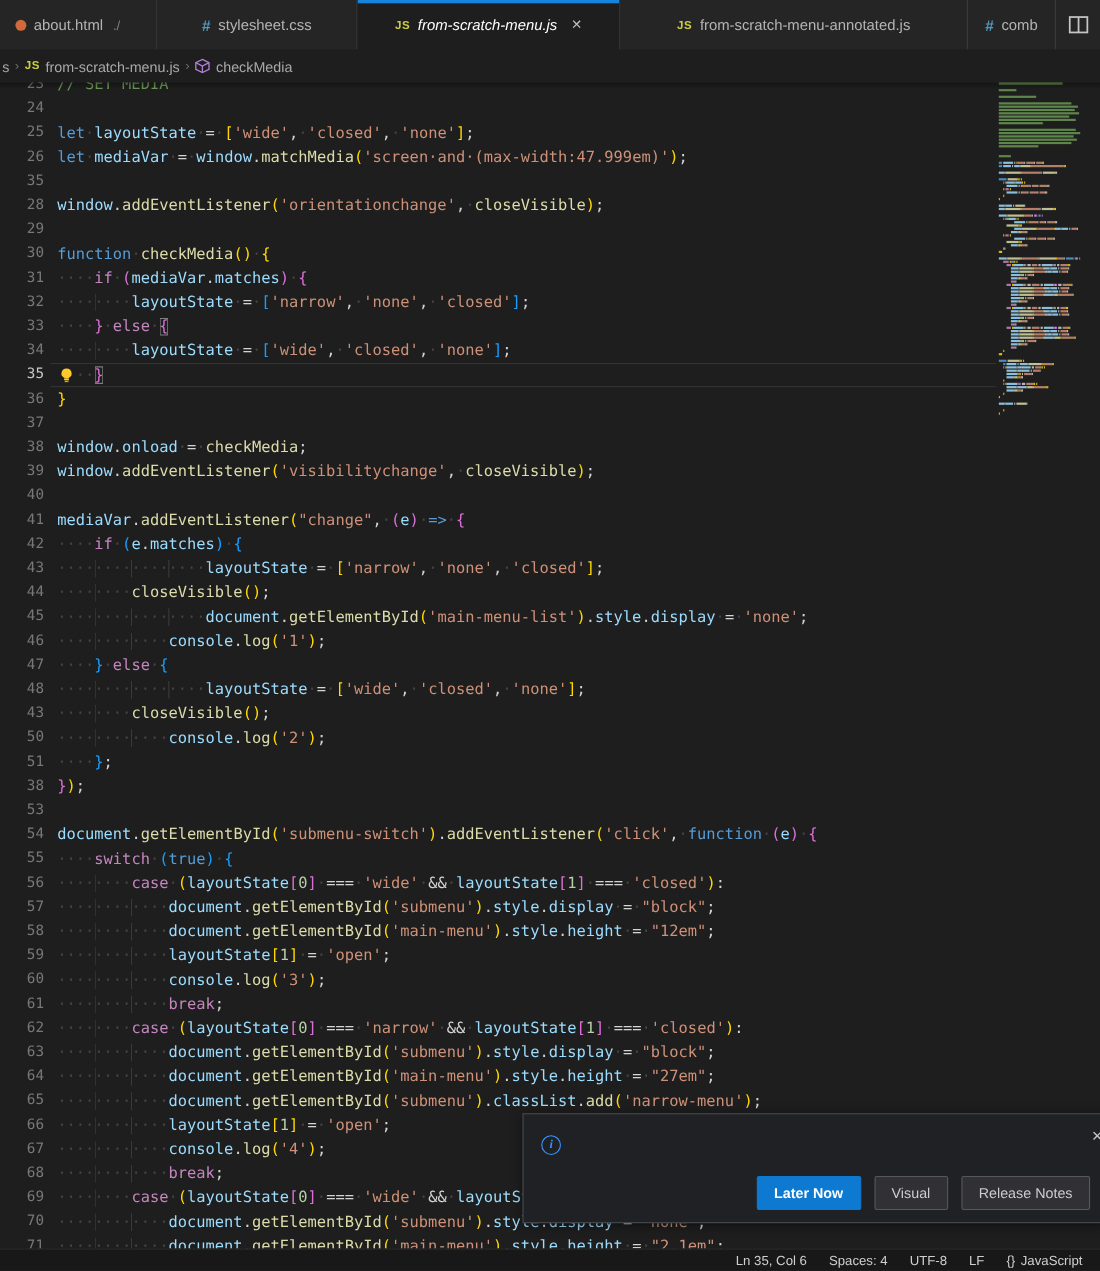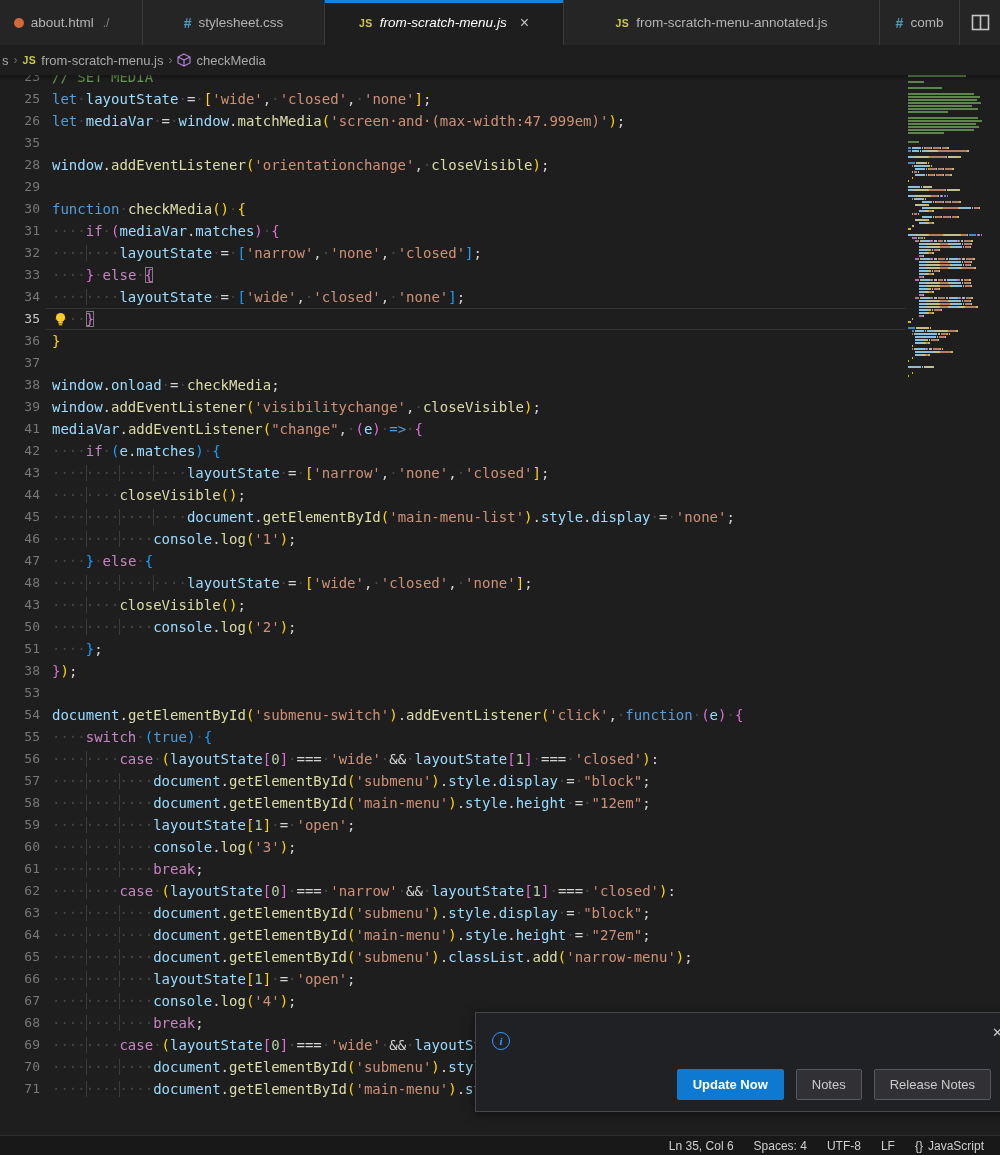--- a/index.html
+++ b/index.html
@@ -119,39 +119,41 @@
             <path d="M1 4 L7 7 L13 4 M7 7 V13" fill="none" stroke="#B180D7" stroke-width="1.2"></path>
           </svg>
         </span>
         <span>checkMedia</span>
       </span>
     </div>
 
   <div class="editor">
     <div class="code">
         <div class="line"><span class="gut">23</span><span class="ltext"><span style="color: rgb(106, 153, 85);">// SET MEDIA</span></span></div>
+        <div class="line"><span class="gut">24</span><span class="ltext">&nbsp;</span></div>
         <div class="line"><span class="gut">25</span><span class="ltext"><span style="color: rgb(86, 156, 214);">let</span><span style="color: rgb(69, 69, 69);">·</span><span style="color: rgb(156, 220, 254);">layoutState</span><span style="color: rgb(69, 69, 69);">·</span><span style="color: rgb(212, 212, 212);">=</span><span style="color: rgb(69, 69, 69);">·</span><span style="color: rgb(255, 215, 0);">[</span><span style="color: rgb(206, 145, 120);">'wide'</span><span style="color: rgb(212, 212, 212);">,</span><span style="color: rgb(69, 69, 69);">·</span><span style="color: rgb(206, 145, 120);">'closed'</span><span style="color: rgb(212, 212, 212);">,</span><span style="color: rgb(69, 69, 69);">·</span><span style="color: rgb(206, 145, 120);">'none'</span><span style="color: rgb(255, 215, 0);">]</span><span style="color: rgb(212, 212, 212);">;</span></span></div>
         <div class="line"><span class="gut">26</span><span class="ltext"><span style="color: rgb(86, 156, 214);">let</span><span style="color: rgb(69, 69, 69);">·</span><span style="color: rgb(156, 220, 254);">mediaVar</span><span style="color: rgb(69, 69, 69);">·</span><span style="color: rgb(212, 212, 212);">=</span><span style="color: rgb(69, 69, 69);">·</span><span style="color: rgb(156, 220, 254);">window</span><span style="color: rgb(212, 212, 212);">.</span><span style="color: rgb(220, 220, 170);">matchMedia</span><span style="color: rgb(255, 215, 0);">(</span><span style="color: rgb(206, 145, 120);">'screen·and·(max-width:47.999em)'</span><span style="color: rgb(255, 215, 0);">)</span><span style="color: rgb(212, 212, 212);">;</span></span></div>
         <div class="line"><span class="gut">35</span><span class="ltext">&nbsp;</span></div>
         <div class="line"><span class="gut">28</span><span class="ltext"><span style="color: rgb(156, 220, 254);">window</span><span style="color: rgb(212, 212, 212);">.</span><span style="color: rgb(220, 220, 170);">addEventListener</span><span style="color: rgb(255, 215, 0);">(</span><span style="color: rgb(206, 145, 120);">'orientationchange'</span><span style="color: rgb(212, 212, 212);">,</span><span style="color: rgb(69, 69, 69);">·</span><span style="color: rgb(220, 220, 170);">closeVisible</span><span style="color: rgb(255, 215, 0);">)</span><span style="color: rgb(212, 212, 212);">;</span></span></div>
         <div class="line"><span class="gut">29</span><span class="ltext">&nbsp;</span></div>
         <div class="line"><span class="gut">30</span><span class="ltext"><span style="color: rgb(86, 156, 214);">function</span><span style="color: rgb(69, 69, 69);">·</span><span style="color: rgb(220, 220, 170);">checkMedia</span><span style="color: rgb(255, 215, 0);">(</span><span style="color: rgb(255, 215, 0);">)</span><span style="color: rgb(69, 69, 69);">·</span><span style="color: rgb(255, 215, 0);">{</span></span></div>
         <div class="line"><span class="gut">31</span><span class="ltext"><span style="color: rgb(69, 69, 69);">····</span><span style="color: rgb(197, 134, 192);">if</span><span style="color: rgb(69, 69, 69);">·</span><span style="color: rgb(218, 112, 214);">(</span><span style="color: rgb(156, 220, 254);">mediaVar</span><span style="color: rgb(212, 212, 212);">.</span><span style="color: rgb(156, 220, 254);">matches</span><span style="color: rgb(218, 112, 214);">)</span><span style="color: rgb(69, 69, 69);">·</span><span style="color: rgb(218, 112, 214);">{</span></span></div>
         <div class="line"><span class="gut">32</span><span class="ltext"><span style="color: rgb(69, 69, 69);">····</span><span class="ig" style="color: rgb(69, 69, 69);">····</span><span style="color: rgb(156, 220, 254);">layoutState</span><span style="color: rgb(69, 69, 69);">·</span><span style="color: rgb(212, 212, 212);">=</span><span style="color: rgb(69, 69, 69);">·</span><span style="color: rgb(23, 159, 255);">[</span><span style="color: rgb(206, 145, 120);">'narrow'</span><span style="color: rgb(212, 212, 212);">,</span><span style="color: rgb(69, 69, 69);">·</span><span style="color: rgb(206, 145, 120);">'none'</span><span style="color: rgb(212, 212, 212);">,</span><span style="color: rgb(69, 69, 69);">·</span><span style="color: rgb(206, 145, 120);">'closed'</span><span style="color: rgb(23, 159, 255);">]</span><span style="color: rgb(212, 212, 212);">;</span></span></div>
         <div class="line"><span class="gut">33</span><span class="ltext"><span style="color: rgb(69, 69, 69);">····</span><span style="color: rgb(218, 112, 214);">}</span><span style="color: rgb(69, 69, 69);">·</span><span style="color: rgb(197, 134, 192);">else</span><span style="color: rgb(69, 69, 69);">·</span><span class="bm" style="color: rgb(218, 112, 214);">{</span></span></div>
         <div class="line"><span class="gut">34</span><span class="ltext"><span style="color: rgb(69, 69, 69);">····</span><span class="ig" style="color: rgb(69, 69, 69);">····</span><span style="color: rgb(156, 220, 254);">layoutState</span><span style="color: rgb(69, 69, 69);">·</span><span style="color: rgb(212, 212, 212);">=</span><span style="color: rgb(69, 69, 69);">·</span><span style="color: rgb(23, 159, 255);">[</span><span style="color: rgb(206, 145, 120);">'wide'</span><span style="color: rgb(212, 212, 212);">,</span><span style="color: rgb(69, 69, 69);">·</span><span style="color: rgb(206, 145, 120);">'closed'</span><span style="color: rgb(212, 212, 212);">,</span><span style="color: rgb(69, 69, 69);">·</span><span style="color: rgb(206, 145, 120);">'none'</span><span style="color: rgb(23, 159, 255);">]</span><span style="color: rgb(212, 212, 212);">;</span></span></div>
         <div class="line"><span class="gut cur">35</span><span class="hl"></span><span class="ltext"><span style="color: rgb(69, 69, 69);">····</span><span class="bm" style="color: rgb(218, 112, 214);">}</span></span><span class="bulb"><svg width="13" height="15" viewBox="0 0 13 15">
               <circle cx="6.5" cy="5.5" r="4.6" fill="#ffca28"></circle>
               <rect x="4.3" y="10" width="4.4" height="1.6" fill="#ffca28"></rect>
               <rect x="4.8" y="12" width="3.4" height="1.4" fill="#e0a800"></rect>
             </svg></span></div>
         <div class="line"><span class="gut">36</span><span class="ltext"><span style="color: rgb(255, 215, 0);">}</span></span></div>
         <div class="line"><span class="gut">37</span><span class="ltext">&nbsp;</span></div>
         <div class="line"><span class="gut">38</span><span class="ltext"><span style="color: rgb(156, 220, 254);">window</span><span style="color: rgb(212, 212, 212);">.</span><span style="color: rgb(156, 220, 254);">onload</span><span style="color: rgb(69, 69, 69);">·</span><span style="color: rgb(212, 212, 212);">=</span><span style="color: rgb(69, 69, 69);">·</span><span style="color: rgb(220, 220, 170);">checkMedia</span><span style="color: rgb(212, 212, 212);">;</span></span></div>
         <div class="line"><span class="gut">39</span><span class="ltext"><span style="color: rgb(156, 220, 254);">window</span><span style="color: rgb(212, 212, 212);">.</span><span style="color: rgb(220, 220, 170);">addEventListener</span><span style="color: rgb(255, 215, 0);">(</span><span style="color: rgb(206, 145, 120);">'visibilitychange'</span><span style="color: rgb(212, 212, 212);">,</span><span style="color: rgb(69, 69, 69);">·</span><span style="color: rgb(220, 220, 170);">closeVisible</span><span style="color: rgb(255, 215, 0);">)</span><span style="color: rgb(212, 212, 212);">;</span></span></div>
+        <div class="line"><span class="gut">40</span><span class="ltext">&nbsp;</span></div>
         <div class="line"><span class="gut">41</span><span class="ltext"><span style="color: rgb(156, 220, 254);">mediaVar</span><span style="color: rgb(212, 212, 212);">.</span><span style="color: rgb(220, 220, 170);">addEventListener</span><span style="color: rgb(255, 215, 0);">(</span><span style="color: rgb(206, 145, 120);">"change"</span><span style="color: rgb(212, 212, 212);">,</span><span style="color: rgb(69, 69, 69);">·</span><span style="color: rgb(218, 112, 214);">(</span><span style="color: rgb(156, 220, 254);">e</span><span style="color: rgb(218, 112, 214);">)</span><span style="color: rgb(69, 69, 69);">·</span><span style="color: rgb(86, 156, 214);">=&gt;</span><span style="color: rgb(69, 69, 69);">·</span><span style="color: rgb(218, 112, 214);">{</span></span></div>
         <div class="line"><span class="gut">42</span><span class="ltext"><span style="color: rgb(69, 69, 69);">····</span><span style="color: rgb(197, 134, 192);">if</span><span style="color: rgb(69, 69, 69);">·</span><span style="color: rgb(23, 159, 255);">(</span><span style="color: rgb(156, 220, 254);">e</span><span style="color: rgb(212, 212, 212);">.</span><span style="color: rgb(156, 220, 254);">matches</span><span style="color: rgb(23, 159, 255);">)</span><span style="color: rgb(69, 69, 69);">·</span><span style="color: rgb(23, 159, 255);">{</span></span></div>
         <div class="line"><span class="gut">43</span><span class="ltext"><span style="color: rgb(69, 69, 69);">····</span><span class="ig" style="color: rgb(69, 69, 69);">····</span><span class="ig" style="color: rgb(69, 69, 69);">····</span><span class="ig" style="color: rgb(69, 69, 69);">····</span><span style="color: rgb(156, 220, 254);">layoutState</span><span style="color: rgb(69, 69, 69);">·</span><span style="color: rgb(212, 212, 212);">=</span><span style="color: rgb(69, 69, 69);">·</span><span style="color: rgb(255, 215, 0);">[</span><span style="color: rgb(206, 145, 120);">'narrow'</span><span style="color: rgb(212, 212, 212);">,</span><span style="color: rgb(69, 69, 69);">·</span><span style="color: rgb(206, 145, 120);">'none'</span><span style="color: rgb(212, 212, 212);">,</span><span style="color: rgb(69, 69, 69);">·</span><span style="color: rgb(206, 145, 120);">'closed'</span><span style="color: rgb(255, 215, 0);">]</span><span style="color: rgb(212, 212, 212);">;</span></span></div>
         <div class="line"><span class="gut">44</span><span class="ltext"><span style="color: rgb(69, 69, 69);">····</span><span class="ig" style="color: rgb(69, 69, 69);">····</span><span style="color: rgb(220, 220, 170);">closeVisible</span><span style="color: rgb(255, 215, 0);">(</span><span style="color: rgb(255, 215, 0);">)</span><span style="color: rgb(212, 212, 212);">;</span></span></div>
         <div class="line"><span class="gut">45</span><span class="ltext"><span style="color: rgb(69, 69, 69);">····</span><span class="ig" style="color: rgb(69, 69, 69);">····</span><span class="ig" style="color: rgb(69, 69, 69);">····</span><span class="ig" style="color: rgb(69, 69, 69);">····</span><span style="color: rgb(156, 220, 254);">document</span><span style="color: rgb(212, 212, 212);">.</span><span style="color: rgb(220, 220, 170);">getElementById</span><span style="color: rgb(255, 215, 0);">(</span><span style="color: rgb(206, 145, 120);">'main-menu-list'</span><span style="color: rgb(255, 215, 0);">)</span><span style="color: rgb(212, 212, 212);">.</span><span style="color: rgb(156, 220, 254);">style</span><span style="color: rgb(212, 212, 212);">.</span><span style="color: rgb(156, 220, 254);">display</span><span style="color: rgb(69, 69, 69);">·</span><span style="color: rgb(212, 212, 212);">=</span><span style="color: rgb(69, 69, 69);">·</span><span style="color: rgb(206, 145, 120);">'none'</span><span style="color: rgb(212, 212, 212);">;</span></span></div>
         <div class="line"><span class="gut">46</span><span class="ltext"><span style="color: rgb(69, 69, 69);">····</span><span class="ig" style="color: rgb(69, 69, 69);">····</span><span class="ig" style="color: rgb(69, 69, 69);">····</span><span style="color: rgb(156, 220, 254);">console</span><span style="color: rgb(212, 212, 212);">.</span><span style="color: rgb(220, 220, 170);">log</span><span style="color: rgb(255, 215, 0);">(</span><span style="color: rgb(206, 145, 120);">'1'</span><span style="color: rgb(255, 215, 0);">)</span><span style="color: rgb(212, 212, 212);">;</span></span></div>
         <div class="line"><span class="gut">47</span><span class="ltext"><span style="color: rgb(69, 69, 69);">····</span><span style="color: rgb(23, 159, 255);">}</span><span style="color: rgb(69, 69, 69);">·</span><span style="color: rgb(197, 134, 192);">else</span><span style="color: rgb(69, 69, 69);">·</span><span style="color: rgb(23, 159, 255);">{</span></span></div>
         <div class="line"><span class="gut">48</span><span class="ltext"><span style="color: rgb(69, 69, 69);">····</span><span class="ig" style="color: rgb(69, 69, 69);">····</span><span class="ig" style="color: rgb(69, 69, 69);">····</span><span class="ig" style="color: rgb(69, 69, 69);">····</span><span style="color: rgb(156, 220, 254);">layoutState</span><span style="color: rgb(69, 69, 69);">·</span><span style="color: rgb(212, 212, 212);">=</span><span style="color: rgb(69, 69, 69);">·</span><span style="color: rgb(255, 215, 0);">[</span><span style="color: rgb(206, 145, 120);">'wide'</span><span style="color: rgb(212, 212, 212);">,</span><span style="color: rgb(69, 69, 69);">·</span><span style="color: rgb(206, 145, 120);">'closed'</span><span style="color: rgb(212, 212, 212);">,</span><span style="color: rgb(69, 69, 69);">·</span><span style="color: rgb(206, 145, 120);">'none'</span><span style="color: rgb(255, 215, 0);">]</span><span style="color: rgb(212, 212, 212);">;</span></span></div>
         <div class="line"><span class="gut">43</span><span class="ltext"><span style="color: rgb(69, 69, 69);">····</span><span class="ig" style="color: rgb(69, 69, 69);">····</span><span style="color: rgb(220, 220, 170);">closeVisible</span><span style="color: rgb(255, 215, 0);">(</span><span style="color: rgb(255, 215, 0);">)</span><span style="color: rgb(212, 212, 212);">;</span></span></div>
         <div class="line"><span class="gut">50</span><span class="ltext"><span style="color: rgb(69, 69, 69);">····</span><span class="ig" style="color: rgb(69, 69, 69);">····</span><span class="ig" style="color: rgb(69, 69, 69);">····</span><span style="color: rgb(156, 220, 254);">console</span><span style="color: rgb(212, 212, 212);">.</span><span style="color: rgb(220, 220, 170);">log</span><span style="color: rgb(255, 215, 0);">(</span><span style="color: rgb(206, 145, 120);">'2'</span><span style="color: rgb(255, 215, 0);">)</span><span style="color: rgb(212, 212, 212);">;</span></span></div>
@@ -283,22 +285,22 @@
       <div class="mrow"><span style="width: 1px; background: rgb(255, 215, 0);"></span></div>
       <div class="mrow"></div>
     </div>
 
   <div class="toast">
     <div class="toast-msg-row">
       <span class="info-ic">i</span>
     </div>
     <span class="toast-close">✕</span>
     <div class="toast-btns">
-        <button class="tbtn primary">Update Now</button>
-        <button class="tbtn">Notes</button>
+        <button class="tbtn primary">Later Now</button>
+        <button class="tbtn">Visual</button>
         <button class="tbtn">Release Notes</button>
       </div>
   </div>
 
   <div class="statusbar">
       <span class="sitem">
         <span>Ln 35, Col 6</span>
       </span>
       <span class="sitem">
         <span>Spaces: 4</span>

